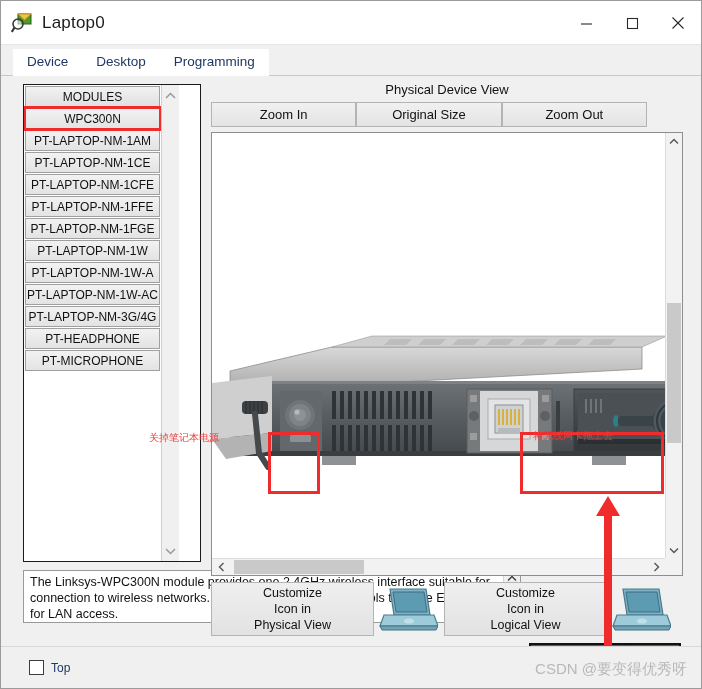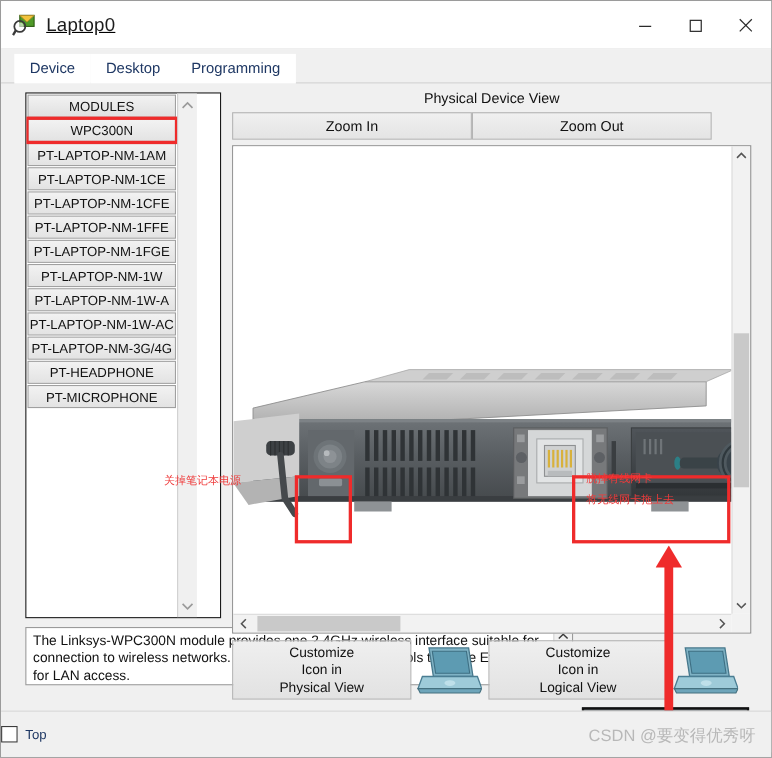--- a/index.html
+++ b/index.html
@@ -18,21 +18,20 @@
   }
 
   
   .titlebar {
     position: relative;
     height: 44px;
     background: #ffffff;
     display: flex;
     align-items: center;
     border-bottom: 1px solid #e5e5e5;
-    text-decoration: underline;
   }
   .title-icon {
     margin-left: 10px;
     width: 22px; height: 22px;
     position: relative;
     flex: none;
   }
   .title-text {
     margin-left: 9px;
     font-size: 17px;
@@ -274,21 +273,21 @@
   .bottombar {
     position: absolute;
     left: 0; right: 0; bottom: 0;
     height: 42px;
     background: #f0f0f0;
     border-top: 1px solid #d8d8d8;
     display: flex; align-items: center;
   }
   .top-check {
     display: flex; align-items: center;
-    margin-left: 0;
+    margin-left: 28px;
     gap: 7px;
   }
   .cb-box {
     width: 15px; height: 15px;
     background: #fff;
     border: 1px solid #3c3c3c;
   }
   .cb-label { font-size: 12px; color: #1f3864; }
   .watermark {
     position: absolute;
@@ -409,20 +408,21 @@
               <polyline points="1,1.5 5,5.5 9,1.5" fill="none" stroke="#3a3a3a" stroke-width="1.3"></polyline>
             </svg>
         </div>
       </div>
     </div>
 
     <div class="device-header">Physical Device View</div>
 
     <div class="zoom-row">
       <div class="zoom-btn">Zoom In</div>
+      <div class="zoom-btn">Original Size</div>
       <div class="zoom-btn">Zoom Out</div>
     </div>
 
     <div class="device-view">
       <div class="dv-canvas">
         <svg width="455" height="427" viewBox="0 0 455 427">
           <defs>
             <linearGradient id="lidTop" x1="0" y1="0" x2="0" y2="1">
               <stop offset="0" stop-color="#d8d8d8"></stop>
               <stop offset="1" stop-color="#a9a9a9"></stop>
@@ -632,21 +632,20 @@
       </svg>
     </div>
 
     <div class="red-box" style="left:267px; top:356px; width:52px; height:62px;"></div>
 
     <div class="red-box" style="left:519px; top:356px; width:144px; height:62px;"></div>
 
     <div class="anno anno-left">关掉笔记本电源</div>
 
     <div class="anno anno-right">
-      <div>脱掉有线网卡</div>
       <div>将无线网卡拖上去</div>
     </div>
 
     <div class="red-arrow" style="left:595px; top:420px; width:24px; height:150px;">
       <svg width="24" height="150" viewBox="0 0 24 150">
         <rect x="8" y="16" width="8" height="134" fill="#ef2b2b"></rect>
         <polygon points="12,0 24,20 0,20" fill="#ef2b2b"></polygon>
       </svg>
     </div>
   </div>

